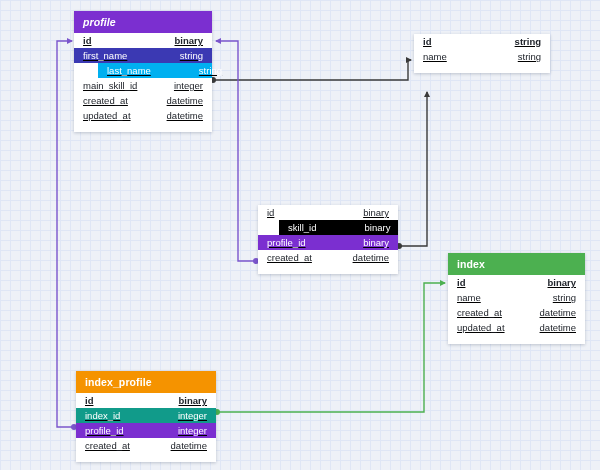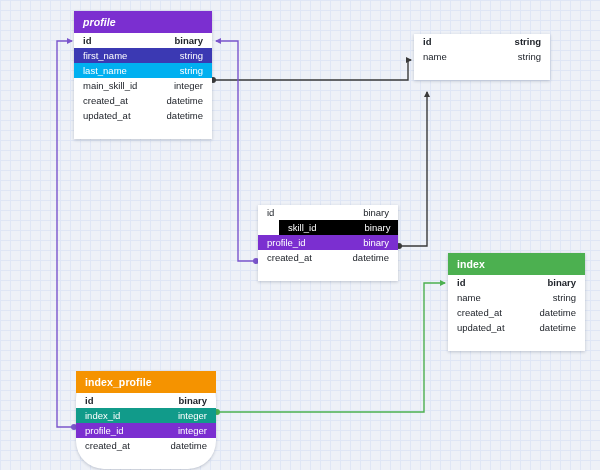--- a/index.html
+++ b/index.html
@@ -51,21 +51,22 @@
     padding: 0 9px;
     font-size: 10.5px;
     font-weight: bold;
     color: #ffffff;
     letter-spacing: 0.1px;
     white-space: nowrap;
     overflow: hidden;
   }
 
   .table-rows {
-    padding-bottom: 16px;
+    padding-bottom: 9px;
+    text-decoration: underline;
   }
 
   .field-row {
     display: flex;
     justify-content: space-between;
     align-items: center;
     height: 15px;
     padding: 0 9px;
     font-size: 9.5px;
     color: #20242b;
@@ -120,21 +121,21 @@
         <div class="table-header" style="background: rgb(123, 47, 208); font-style: italic;">profile</div>
         <div class="table-rows">
           <div class="field-row fr-pk" style="color: rgb(32, 36, 43);">
             <span class="field-name">id</span>
             <span class="field-type">binary</span>
           </div>
           <div class="field-row fr-hi" style="background: rgb(59, 57, 179); color: rgb(255, 255, 255);">
             <span class="field-name">first_name</span>
             <span class="field-type">string</span>
           </div>
-          <div class="field-row fr-hi" style="background: rgb(0, 176, 240); color: rgb(255, 255, 255);">
+          <div class="field-row fr-hi" style="background: rgb(0, 176, 240); color: rgb(255, 255, 255); margin-left: 24px;">
             <span class="field-name">last_name</span>
             <span class="field-type">string</span>
           </div>
           <div class="field-row fr-plain" style="color: rgb(32, 36, 43);">
             <span class="field-name">main_skill_id</span>
             <span class="field-type">integer</span>
           </div>
           <div class="field-row fr-plain" style="color: rgb(32, 36, 43);">
             <span class="field-name">created_at</span>
             <span class="field-type">datetime</span>
@@ -191,21 +192,21 @@
           <div class="field-row fr-plain" style="color: rgb(32, 36, 43);">
             <span class="field-name">created_at</span>
             <span class="field-type">datetime</span>
           </div>
           <div class="field-row fr-plain" style="color: rgb(32, 36, 43);">
             <span class="field-name">updated_at</span>
             <span class="field-type">datetime</span>
           </div>
         </div>
       </div>
-      <div class="table-node" style="left: 76px; top: 371px; width: 140px; border-radius: 28px;">
+      <div class="table-node" style="left: 76px; top: 371px; width: 140px;">
         <div class="table-header" style="background: rgb(245, 147, 0);">index_profile</div>
         <div class="table-rows">
           <div class="field-row fr-pk" style="color: rgb(32, 36, 43);">
             <span class="field-name">id</span>
             <span class="field-type">binary</span>
           </div>
           <div class="field-row fr-hi" style="background: rgb(17, 155, 138); color: rgb(255, 255, 255);">
             <span class="field-name">index_id</span>
             <span class="field-type">integer</span>
           </div>

